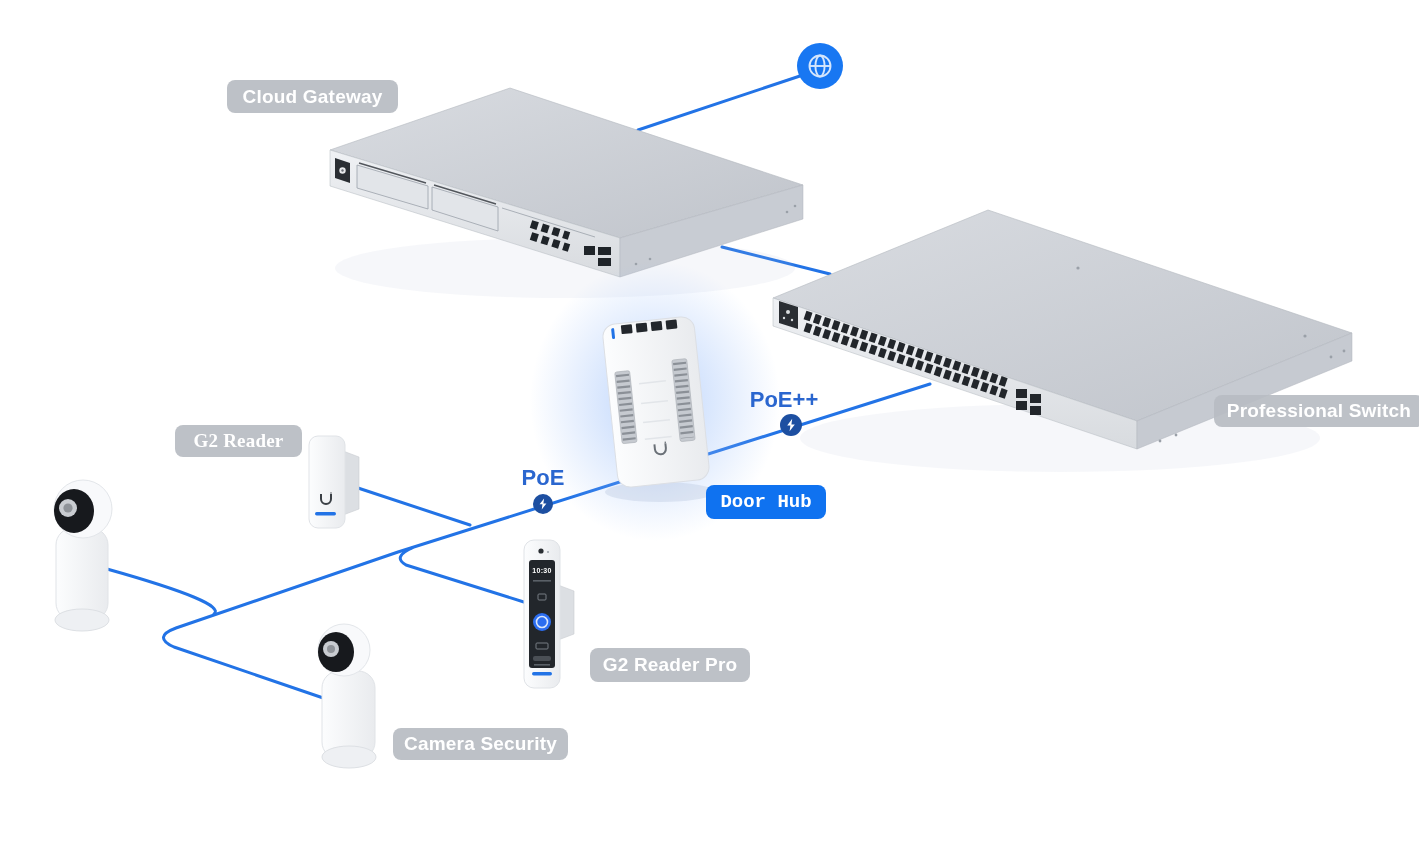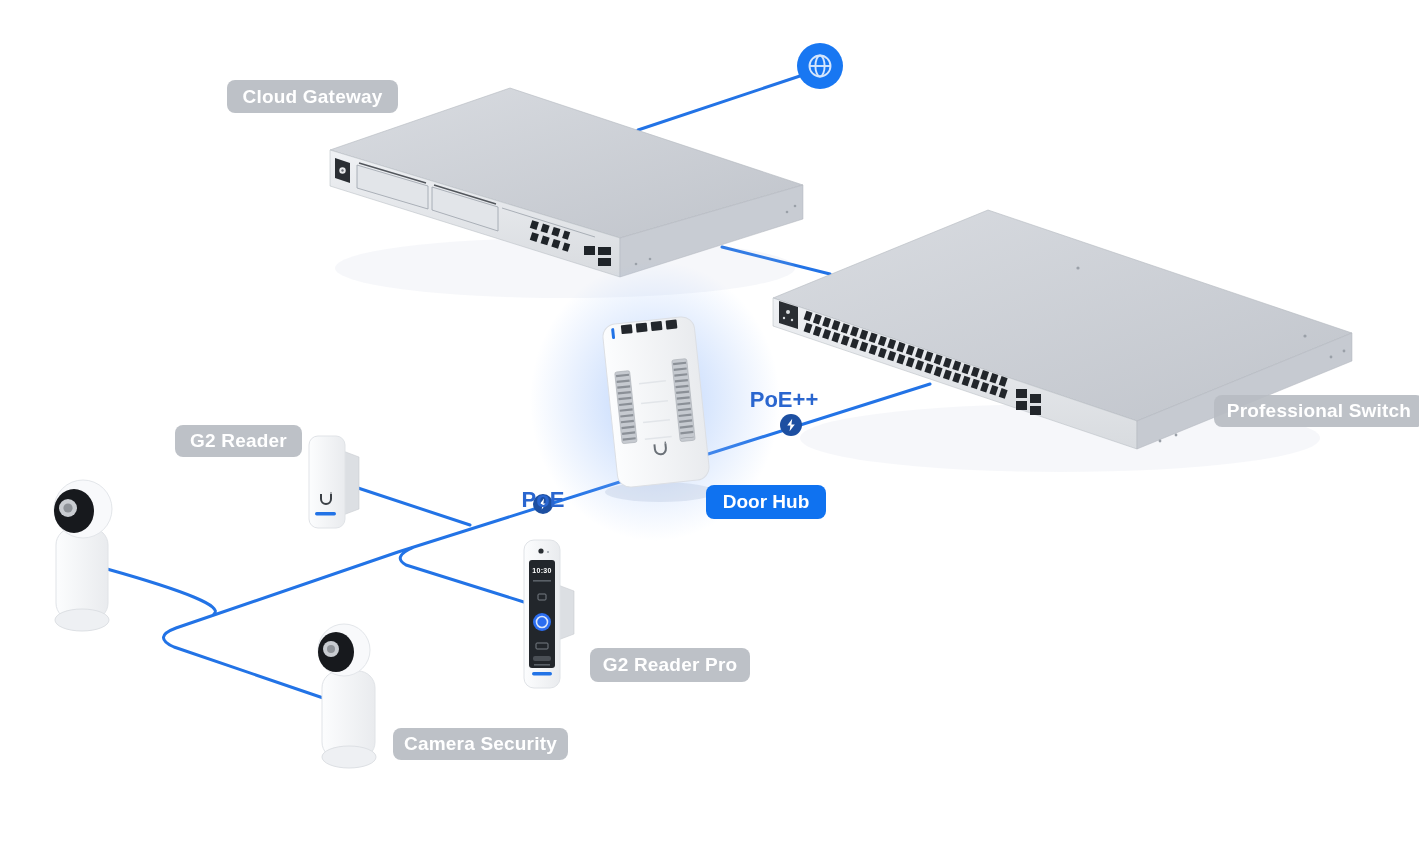--- a/index.html
+++ b/index.html
@@ -7,21 +7,21 @@
     position:relative;width:1419px;height:848px;overflow:hidden;
     background:#ffffff;font-family:"Liberation Sans",sans-serif;
   }
   #net-svg{position:absolute;left:0;top:0;z-index:1;}
   .overlay{position:absolute;z-index:5;display:flex;align-items:center;justify-content:center;}
   .label-gray{
     background:rgba(184,188,195,0.93);color:#fff;font-weight:700;font-size:19px;
     border-radius:8px;letter-spacing:.2px;
   }
   .label-blue{
-    background:#0f72f0;color:#fff;font-weight:700;font-size:19px;border-radius:8px;
+    background:#0f72f0;color:#fff;font-weight:700;font-size:19px;border-radius:8px;font-family:Liberation Mono, monospace;
   }
   .poe-text{
     color:#2a66cf;font-weight:600;font-size:22px;background:transparent;
   }
   .screen-time{
     color:#ffffff;font-weight:700;font-size:7px;background:transparent;letter-spacing:.3px;
   }
 </style>
 </head>
 <body>
@@ -221,25 +221,25 @@
     <use href="#bolt" transform="translate(791,425)"></use>
   </g>
 </svg>
 
 <div class="overlay label-gray" style="left:227px;top:80px;width:171px;height:33px;">Cloud Gateway</div>
 
 <div class="overlay label-gray" style="left:1214px;top:395px;width:210px;height:32px;">Professional Switch</div>
 
 <div class="overlay label-blue" style="left:706px;top:485px;width:120px;height:34px;">Door Hub</div>
 
-<div class="overlay label-gray" style="left:175px;top:425px;width:127px;height:32px;">G2 Reader</div>
+<div class="overlay label-gray" style="left:175px;top:425px;width:127px;height:32px;font-family:Liberation Serif, serif;">G2 Reader</div>
 
 <div class="overlay label-gray" style="left:590px;top:648px;width:160px;height:34px;border-radius:8px;">G2 Reader Pro</div>
 
 <div class="overlay label-gray" style="left:393px;top:728px;width:175px;height:32px;">Camera Security</div>
 
-<div class="overlay poe-text" style="left:516px;top:468px;width:54px;height:20px;margin-top:22px;">PoE</div>
+<div class="overlay poe-text" style="left:516px;top:468px;width:54px;height:20px;">PoE</div>
 
 <div class="overlay poe-text" style="left:742px;top:390px;width:84px;height:20px;">PoE++</div>
 
 <div class="overlay screen-time" style="left:529px;top:565px;width:26px;height:10px;">10:30</div>
 
 </div>
 
 </body></html>

